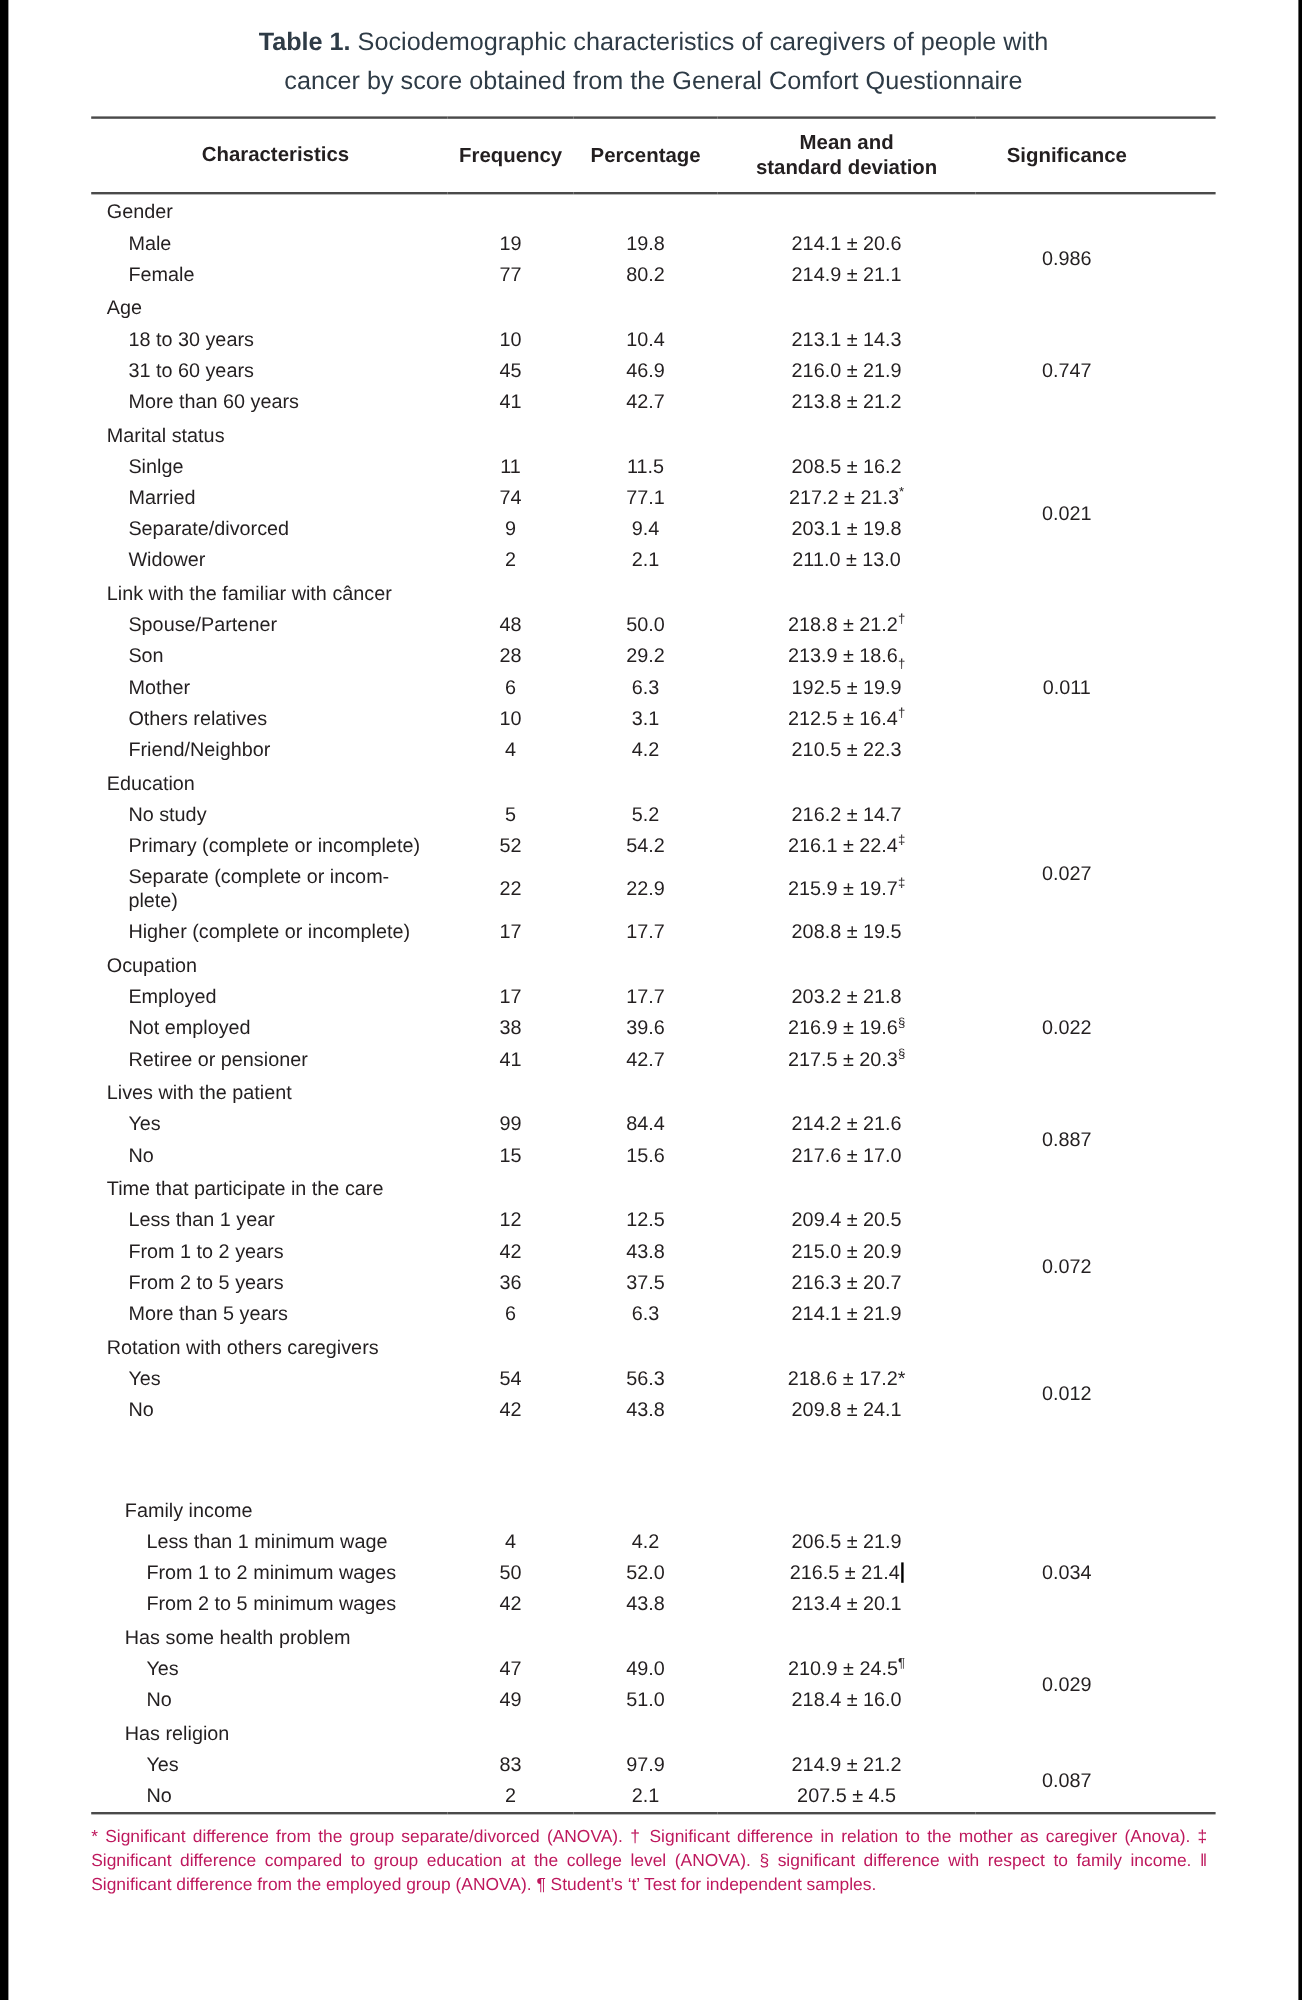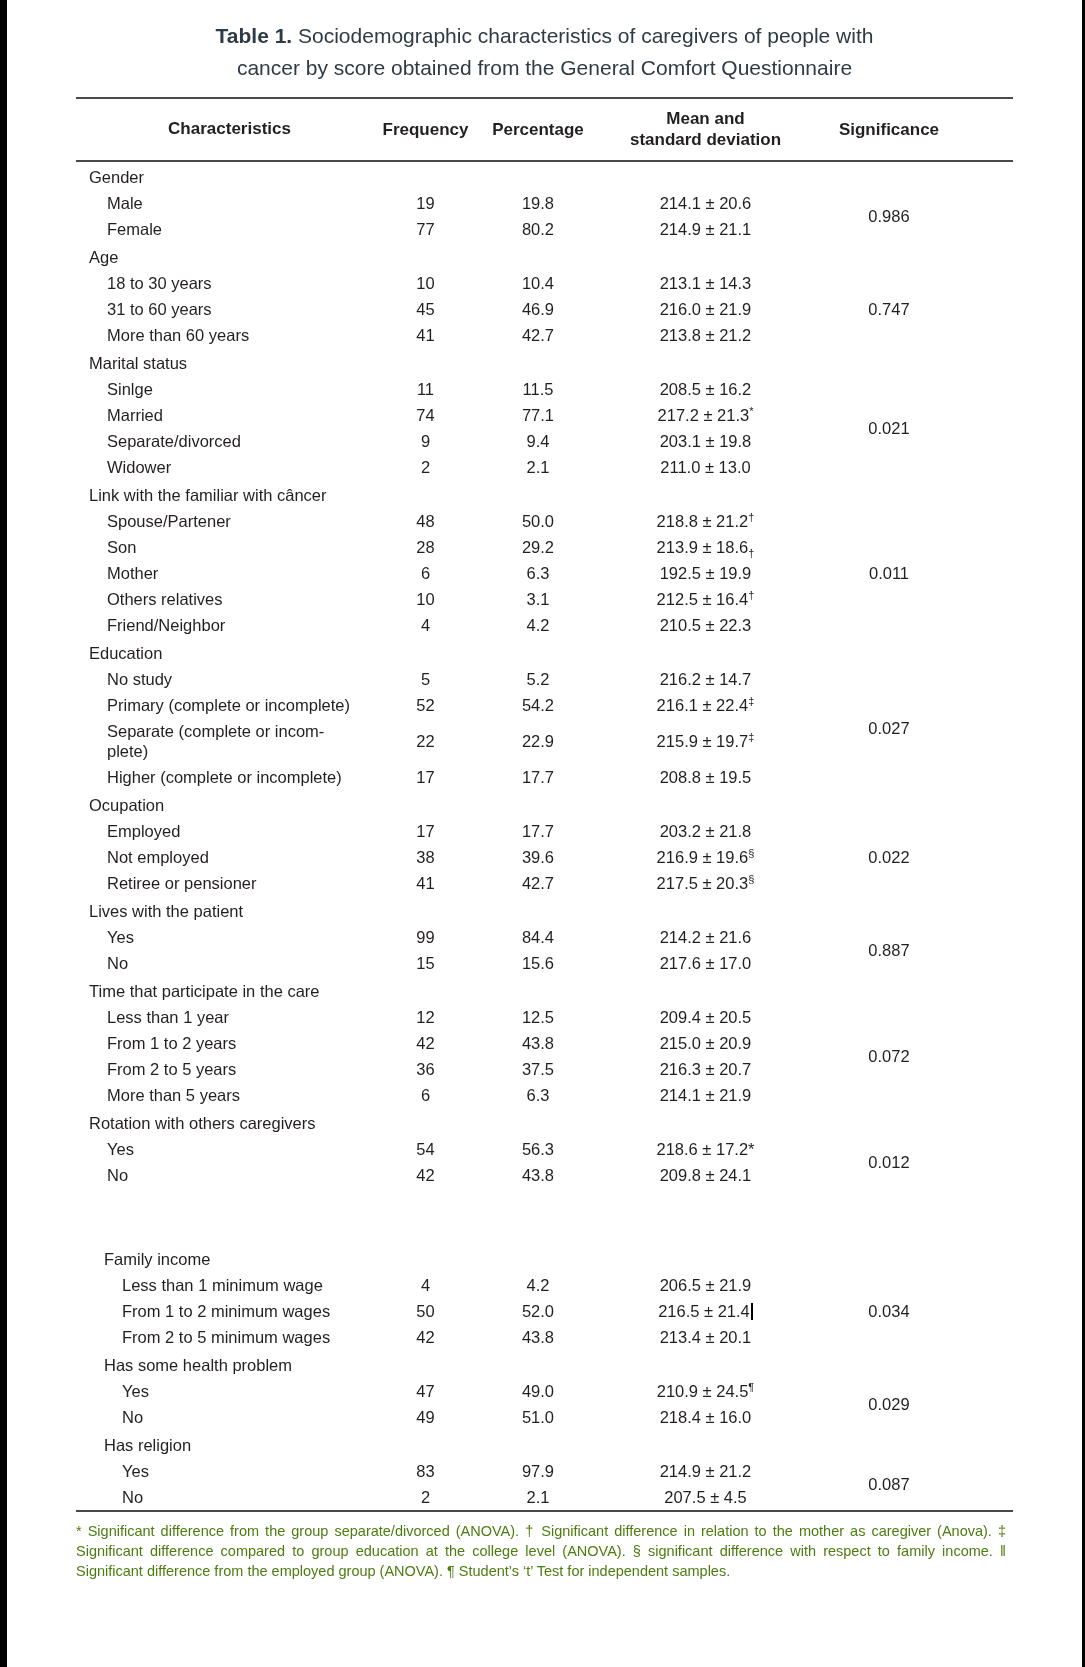--- a/index.html
+++ b/index.html
@@ -91,21 +91,21 @@
     vertical-align: -3px;
     margin-left: 1px;
   }
 
   .footnote {
     width: 930px;
     margin-top: 9px;
     font-size: 14.5px;
     line-height: 1.38;
     text-align: justify;
-    color: #4d7c0f;
+    color: #be185d;
   }
 </style>
 </head>
 <body>
 
 <div class="edge-left"></div>
 <div class="edge-right"></div>
 
 <div class="content">
 

